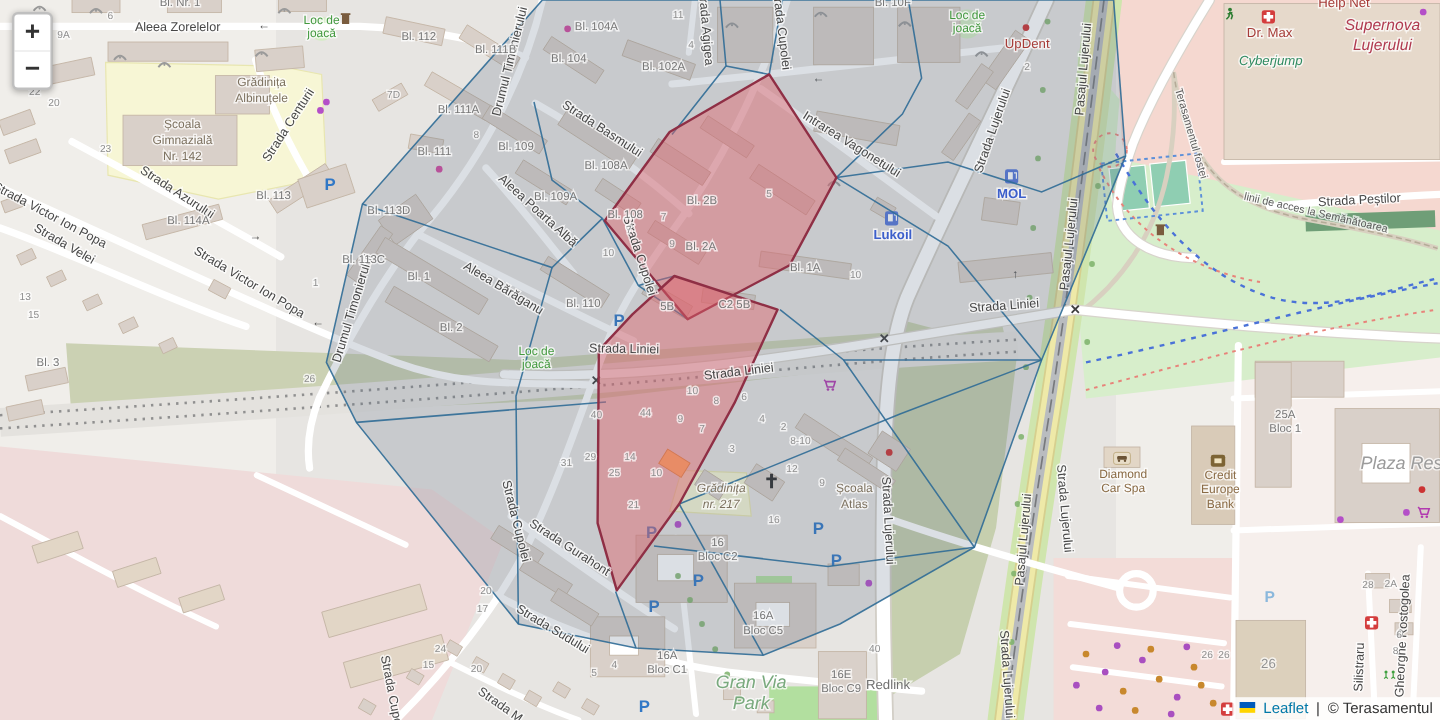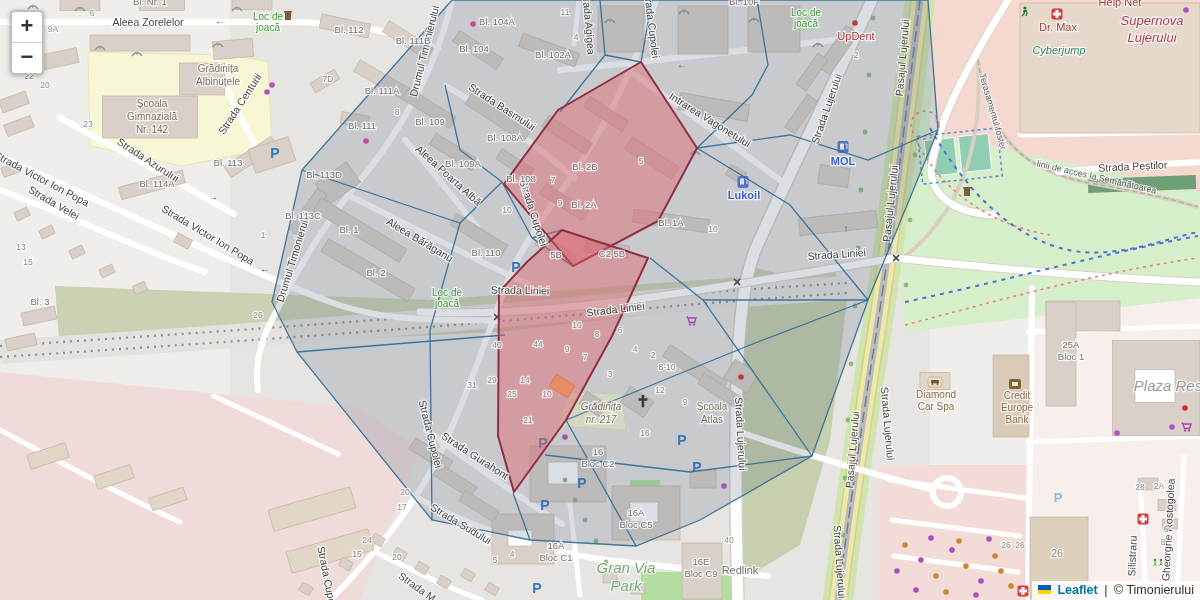--- a/index.html
+++ b/index.html
@@ -29,21 +29,21 @@
   .ichurch{font-size:16px;font-weight:bold;fill:#2e2e2e;}
   .iarrow{font-size:10px;fill:#4a4a4a;}
   
   .zoomctl{position:absolute;left:10px;top:10px;width:30px;border:2px solid rgba(0,0,0,0.25);border-radius:5px;background:#fff;box-shadow:0 1px 5px rgba(0,0,0,0.3);z-index:20;}
   .zbtn{display:block;width:30px;height:30px;line-height:28px;text-align:center;font-size:22px;font-weight:bold;color:#333;cursor:pointer;user-select:none;}
   .zbtn:first-child{border-bottom:1px solid #ccc;border-radius:4px 4px 0 0;}
   .zbtn:last-child{border-radius:0 0 4px 4px;}
   
   .attr{position:absolute;right:0;bottom:0;background:rgba(255,255,255,0.85);padding:2px 6px 3px 6px;font-size:12.5px;color:#333;z-index:20;white-space:nowrap;}
   .attr a{text-decoration:none;cursor:pointer;}
-  .alink{color:#0078a8;font-weight:bold;}
+  .alink{color:#0078a8;}
   .dark{color:#333;}
   .sep{color:#333;margin:0 3px;}
   .flag{display:inline-block;width:13px;height:9px;vertical-align:baseline;margin-right:3px;border:0;line-height:0;}
   .flag i{display:block;width:13px;height:4.5px;}
   .f1{background:#005bbb;}
   .f2{background:#ffd500;}
 </style>
 </head>
 <body>
 
@@ -645,15 +645,15 @@
 
 <div class="zoomctl">
   <a class="zbtn">+</a>
   <a class="zbtn">−</a>
 </div>
 
 <div class="attr">
   <span class="flag"><i class="f1"></i><i class="f2"></i></span>
   <a class="alink">Leaflet</a>
   <span class="sep">|</span>
-  <a class="dark">© Timonierului</a>
+  <a class="dark">© Terasamentul</a>
 </div>
 </div>
 
 </body></html>

